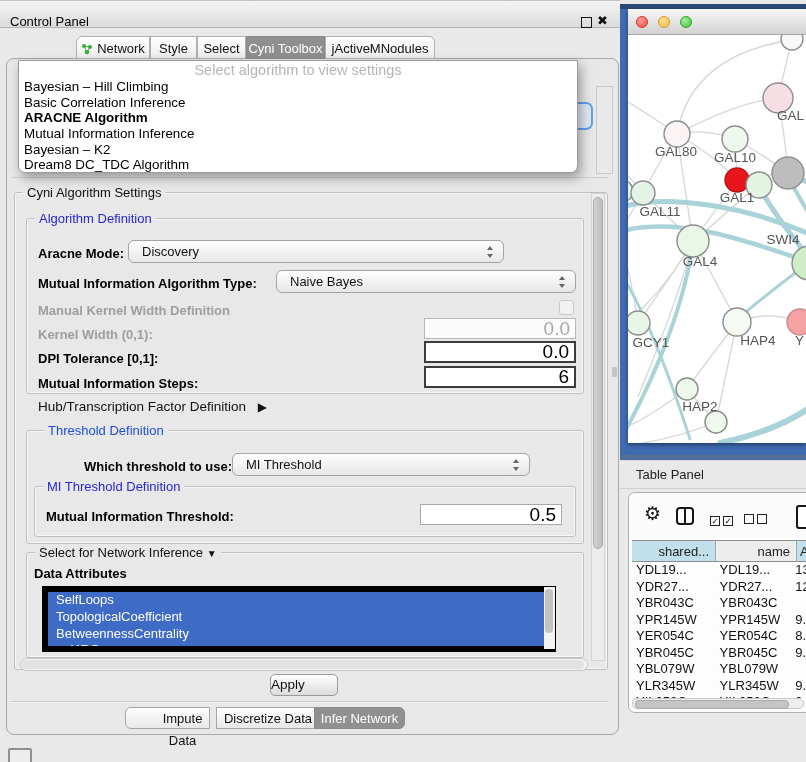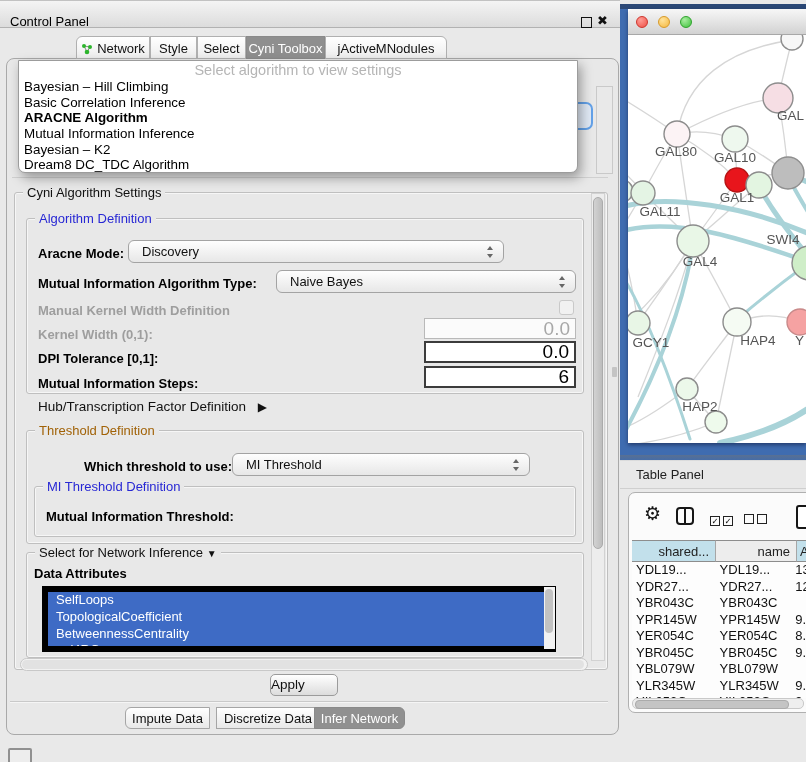--- a/index.html
+++ b/index.html
@@ -25,21 +25,21 @@
   .popup .item{height:15.7px;line-height:15.7px;padding-left:5px;font-size:13.4px;color:#000;}
   
   .frag-combo{left:578px;top:102px;width:13px;height:24px;border:2px solid #63a1e8;border-left:none;border-radius:0 7px 7px 0;background:#dfe8f4;z-index:5;}
   .frag-group{left:596px;top:86px;width:15px;height:86px;border:1px solid #c9c9c9;background:#e9e9e9;z-index:4;}
   .frag-field{left:20px;top:162px;width:150px;height:10px;border:1px solid #bdbdbd;border-top:none;border-radius:0 0 7px 7px;background:#f5f5f5;z-index:4;}
   .frag-line{left:12px;top:177px;width:596px;height:1px;background:#d0d0d0;z-index:4;}
   
   .group{border:1px solid #bfbfbf;border-radius:3px;box-shadow:inset 0 0 0 1px #f6f6f6;}
   .gtitle{position:absolute;top:-8px;left:8px;background:#e8e8e8;padding:0 4px;font-size:13px;line-height:15px;}
   .gtitle.blue{color:#2727d4;}
-  .gtitle.green{color:#a16207;}
+  .gtitle.green{color:#1d4ed8;margin-left:9px;}
   .lbl{font-size:13px;font-weight:700;color:#000;white-space:nowrap;}
   .lbl.dis{color:#9e9e9e;}
   .combo{box-sizing:border-box;height:23px;line-height:21px;background:linear-gradient(#fefefe,#e7e7e7);border:1px solid #a3a3a3;border-radius:6px;padding-left:13px;font-size:13px;}
   .updown{position:absolute;right:9px;top:4px;width:8px;height:14px;}
   .updown:before,.updown:after{content:"";position:absolute;left:1px;border-left:3.5px solid transparent;border-right:3.5px solid transparent;}
   .updown:before{top:1px;border-bottom:4.5px solid #666;}
   .updown:after{bottom:1px;border-top:4.5px solid #666;}
   .field{box-sizing:border-box;background:#fff;font-size:19px;text-align:right;padding-right:5px;}
   .field.dis{border:1px solid #b9b9b9;background:#fbfbfb;color:#a8a8a8;}
   .field.dark{border:2px solid #3c3c3c;color:#000;}
@@ -113,21 +113,21 @@
           <line x1="3" y1="3" x2="6" y2="9" stroke="#888" stroke-width="1"></line>
           <line x1="9" y1="4" x2="6" y2="9" stroke="#888" stroke-width="1"></line>
           <circle cx="3" cy="3" r="2" fill="#2db52d"></circle>
           <circle cx="9" cy="4" r="2" fill="#2db52d"></circle>
           <circle cx="6" cy="9" r="2.3" fill="#2db52d"></circle>
         </svg></span><span>Network</span>
   </div>
   <div class="abs tab" style="left:150px;width:47px;"><span>Style</span></div>
   <div class="abs tab" style="left:197px;width:49px;"><span>Select</span></div>
   <div class="abs tab selected" style="left:246px;width:79px;"><span>Cyni Toolbox</span></div>
-  <div class="abs tab last" style="left:325px;width:122px;"><span>jActiveMNodules</span></div>
+  <div class="abs tab last" style="left:325px;width:110px;"><span>jActiveMNodules</span></div>
 
   <div class="abs frag-group"></div>
   <div class="abs frag-combo"></div>
   <div class="abs frag-field"></div>
   <div class="abs frag-line"></div>
 
   <div class="abs popup">
     <div class="prompt">Select algorithm to view settings</div>
     <div>
 
@@ -185,20 +185,21 @@
   </div>
   <span class="abs lbl" style="left:84px;top:459px;">Which threshold to use:</span>
   <div class="abs combo" style="left:232px;top:453px;width:298px;">
     <span>MI Threshold</span>
     <span class="updown"></span>
   </div>
   <div class="abs group" style="left:34px;top:486px;width:540px;height:49px;">
     <span class="gtitle blue">MI Threshold Definition</span>
   </div>
   <span class="abs lbl" style="left:46px;top:509px;">Mutual Information Threshold:</span>
+  <div class="abs field norm" style="left:420px;top:504px;width:142px;height:21px;line-height:19px;">0.5</div>
 
   <div class="abs group" style="left:26px;top:552px;width:556px;height:104px;">
     <span class="gtitle"><span>Select for Network Inference</span> <span class="tri" style="font-size:10px;">▼</span></span>
   </div>
   <span class="abs lbl" style="left:34px;top:566px;">Data Attributes</span>
   <div class="abs attr-list">
 
       <div class="attr-item"><span>SelfLoops</span></div>
 
       <div class="attr-item"><span>TopologicalCoefficient</span></div>
@@ -212,21 +213,21 @@
   </div>
   <div class="abs hscroll" style="left:20px;top:658px;width:568px;height:13px;">
     <div class="hthumb" style="width:562px;"></div>
   </div>
 
   <div class="abs btn" style="left:270px;top:674px;width:68px;">Apply</div>
 
   <div class="abs" style="left:10px;top:701px;width:598px;height:1px;background:#c9c9c9;"></div>
   <div class="abs" style="left:10px;top:702px;width:598px;height:1px;background:#f5f5f5;"></div>
 
-  <div class="abs btab first" style="left:125px;width:85px;"><span>Impute Data</span></div>
+  <div class="abs btab first" style="left:125px;width:85px;padding-left:30px;"><span>Impute Data</span></div>
   <div class="abs btab" style="left:210px;width:104px;margin-left:6px;"><span>Discretize Data</span></div>
   <div class="abs btab last selected" style="left:314px;width:91px;"><span>Infer Network</span></div>
 
   <div class="abs part-icon"></div>
   <div class="abs splitter"></div>
 
   <div class="abs net-outer">
     <div class="net-win">
       <div class="net-titlebar">
         <span class="light red"></span>

